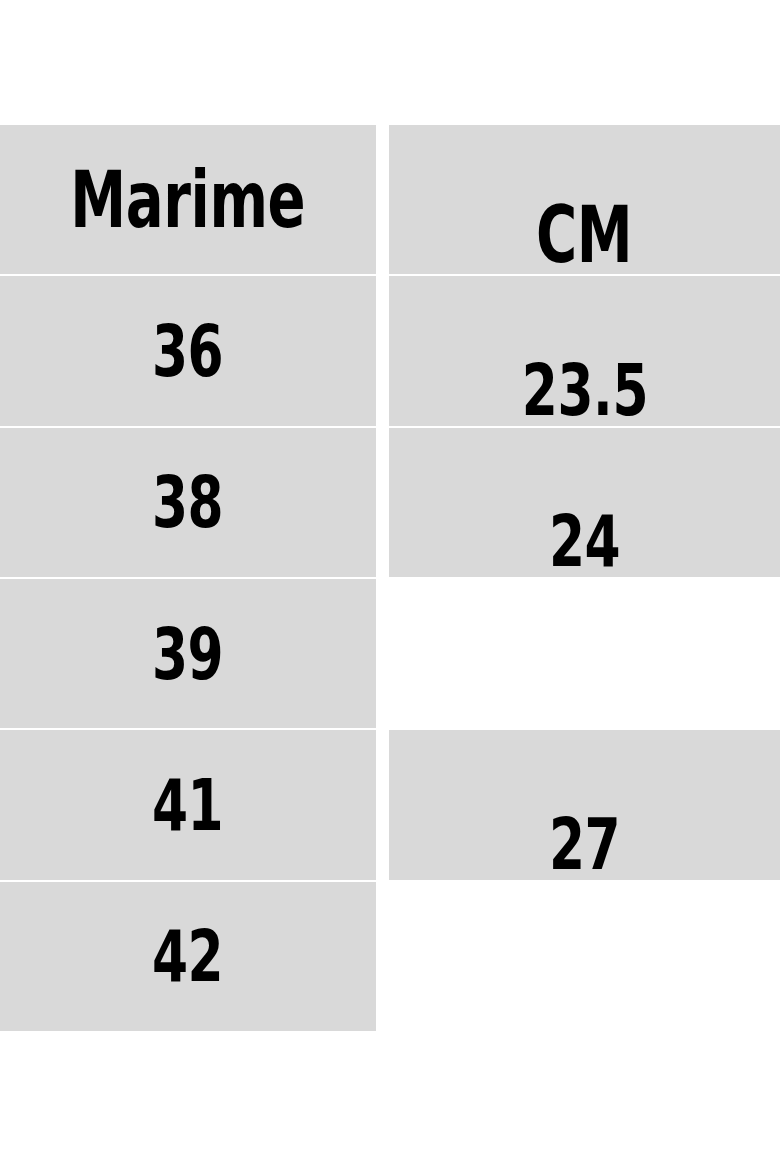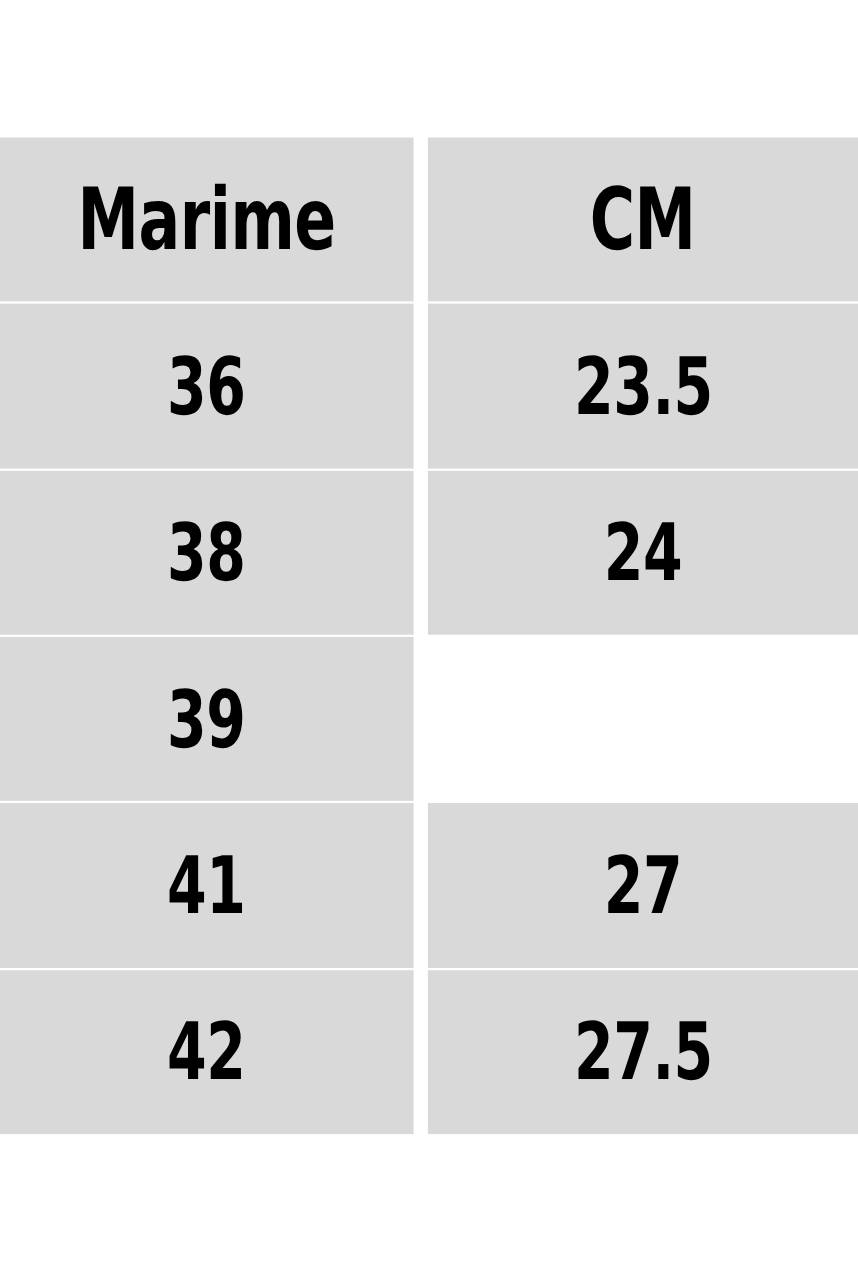--- a/index.html
+++ b/index.html
@@ -52,20 +52,21 @@
     overflow: hidden;
   }
 
   .cell.col-size {
     width: 376px;
     flex: 0 0 376px;
   }
 
   .cell.col-cm {
     flex: 1 1 auto;
+    align-items: flex-end;
   }
 
   .cell-text {
     display: block;
     color: #000000;
     font-family: "Liberation Sans Narrow", "DejaVu Sans Condensed", "Liberation Sans", sans-serif;
     font-weight: 700;
     font-stretch: condensed;
     line-height: 1;
     letter-spacing: -0.5px;
@@ -129,19 +130,16 @@
       </div>
       <div class="cell col-cm">
         <span class="cell-text">27</span>
       </div>
     </div>
 
     <div class="table-row data-row">
       <div class="cell col-size">
         <span class="cell-text">42</span>
       </div>
-      <div class="cell col-cm">
-        <span class="cell-text">27.5</span>
-      </div>
     </div>
 
   </div>
 </div>
 
 </body></html>

